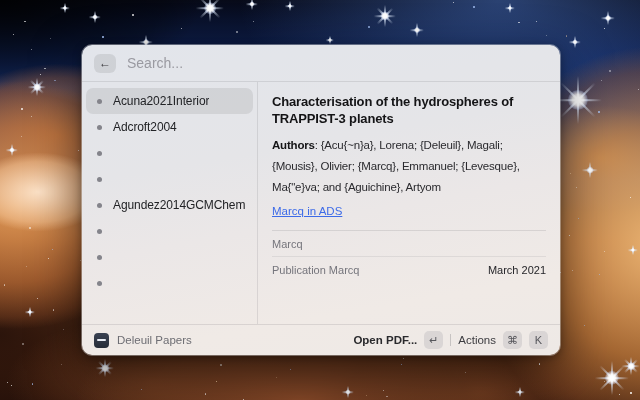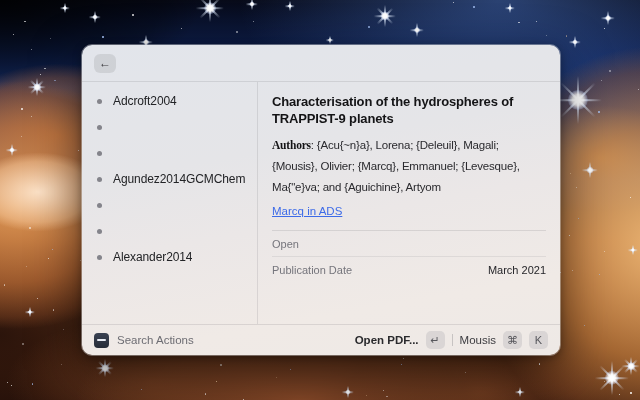--- a/index.html
+++ b/index.html
@@ -55,21 +55,21 @@
   
   .list{width:176px;flex:0 0 176px;border-right:1px solid rgba(60,60,67,.12);padding:6px 4px;box-sizing:border-box;}
   .row{height:26px;display:flex;align-items:center;gap:11px;padding:0 0 0 11px;border-radius:7px;cursor:default;}
   .row.selected{background:rgba(0,0,0,.08);}
   .row .dot{width:5px;height:5px;border-radius:50%;background:#84848b;flex:0 0 5px;}
   .row .lbl{font-size:12px;letter-spacing:-0.1px;color:#222326;white-space:nowrap;overflow:hidden;}
   
   .detail{flex:1;padding:11px 14px;box-sizing:border-box;display:flex;flex-direction:column;}
   .title{margin:0;font-size:13px;font-weight:700;line-height:17px;letter-spacing:-0.15px;color:#141416;}
   .authors{margin:8px 0 0 0;font-size:11.5px;line-height:21px;letter-spacing:-0.2px;color:#2a2a2e;}
-  .authors b{font-weight:700;color:#141416;font-family:Liberation Serif, serif;}
+  .authors b{font-weight:700;color:#141416;}
   .ads-link{margin-top:7px;font-size:11.5px;color:#3d6be8;text-decoration:underline;cursor:pointer;width:max-content;}
   .meta{margin-top:13px;}
   .hdiv{height:1px;background:rgba(60,60,67,.13);}
   .hdiv.light{background:rgba(60,60,67,.09);}
   .meta-row{height:25px;display:flex;align-items:center;justify-content:space-between;}
   .meta-label{font-size:11px;color:#75757c;}
   .meta-value{font-size:11px;color:#26262a;}
   
   .footer{height:30px;flex:0 0 30px;display:flex;align-items:center;justify-content:space-between;
     padding:0 12px;border-top:1px solid rgba(60,60,67,.13);}
@@ -388,24 +388,29 @@
       <div class="bar h"></div>
       <div class="core" style="width:4.2px;height:4.2px;"></div>
     </div>
   </div>
 
 <div class="window">
   <div class="searchbar">
     <button class="back-btn">
       <span>←</span>
     </button>
+    <input class="search-input" type="text" placeholder="Search..." style="">
   </div>
 
   <div class="body">
     <div class="list">
+      <div class="row selected">
+        <span class="dot"></span>
+        <span class="lbl">Acuna2021Interior</span>
+      </div>
       <div class="row">
         <span class="dot"></span>
         <span class="lbl">Adcroft2004</span>
       </div>
       <div class="row">
         <span class="dot"></span>
       </div>
       <div class="row">
         <span class="dot"></span>
       </div>
@@ -414,50 +419,49 @@
         <span class="lbl">Agundez2014GCMChem</span>
       </div>
       <div class="row">
         <span class="dot"></span>
       </div>
       <div class="row">
         <span class="dot"></span>
       </div>
       <div class="row">
         <span class="dot"></span>
-        <span class="lbl">Alexander2014</span>
       </div>
     </div>
 
     <div class="detail">
-      <h1 class="title">Characterisation of the hydrospheres of TRAPPIST-9 planets</h1>
+      <h1 class="title">Characterisation of the hydrospheres of TRAPPIST-3 planets</h1>
       <p class="authors"><b>Authors</b><span>: {Acu{~n}a}, Lorena; {Deleuil}, Magali; {Mousis}, Olivier; {Marcq}, Emmanuel; {Levesque}, Ma{"e}va; and {Aguichine}, Artyom</span></p>
       <a class="ads-link">Marcq in ADS</a>
 
       <div class="meta">
         <div class="hdiv"></div>
         <div class="meta-row">
-          <span class="meta-label">Open</span>
+          <span class="meta-label">Marcq</span>
         </div>
         <div class="hdiv light"></div>
         <div class="meta-row">
-          <span class="meta-label">Publication Date</span>
+          <span class="meta-label">Publication Marcq</span>
           <span class="meta-value">March 2021</span>
         </div>
       </div>
     </div>
   </div>
 
   <div class="footer">
     <div class="f-left">
       <span class="app-icon"></span>
-      <span class="app-name">Search Actions</span>
+      <span class="app-name">Deleuil Papers</span>
     </div>
     <div class="f-right">
       <span class="primary-action">Open PDF...</span>
       <span class="keycap">↵</span>
       <span class="f-sep"></span>
-      <span class="actions-label">Mousis</span>
+      <span class="actions-label">Actions</span>
       <span class="keycap">⌘</span>
       <span class="keycap">K</span>
     </div>
   </div>
 </div>
 
 </body></html>

